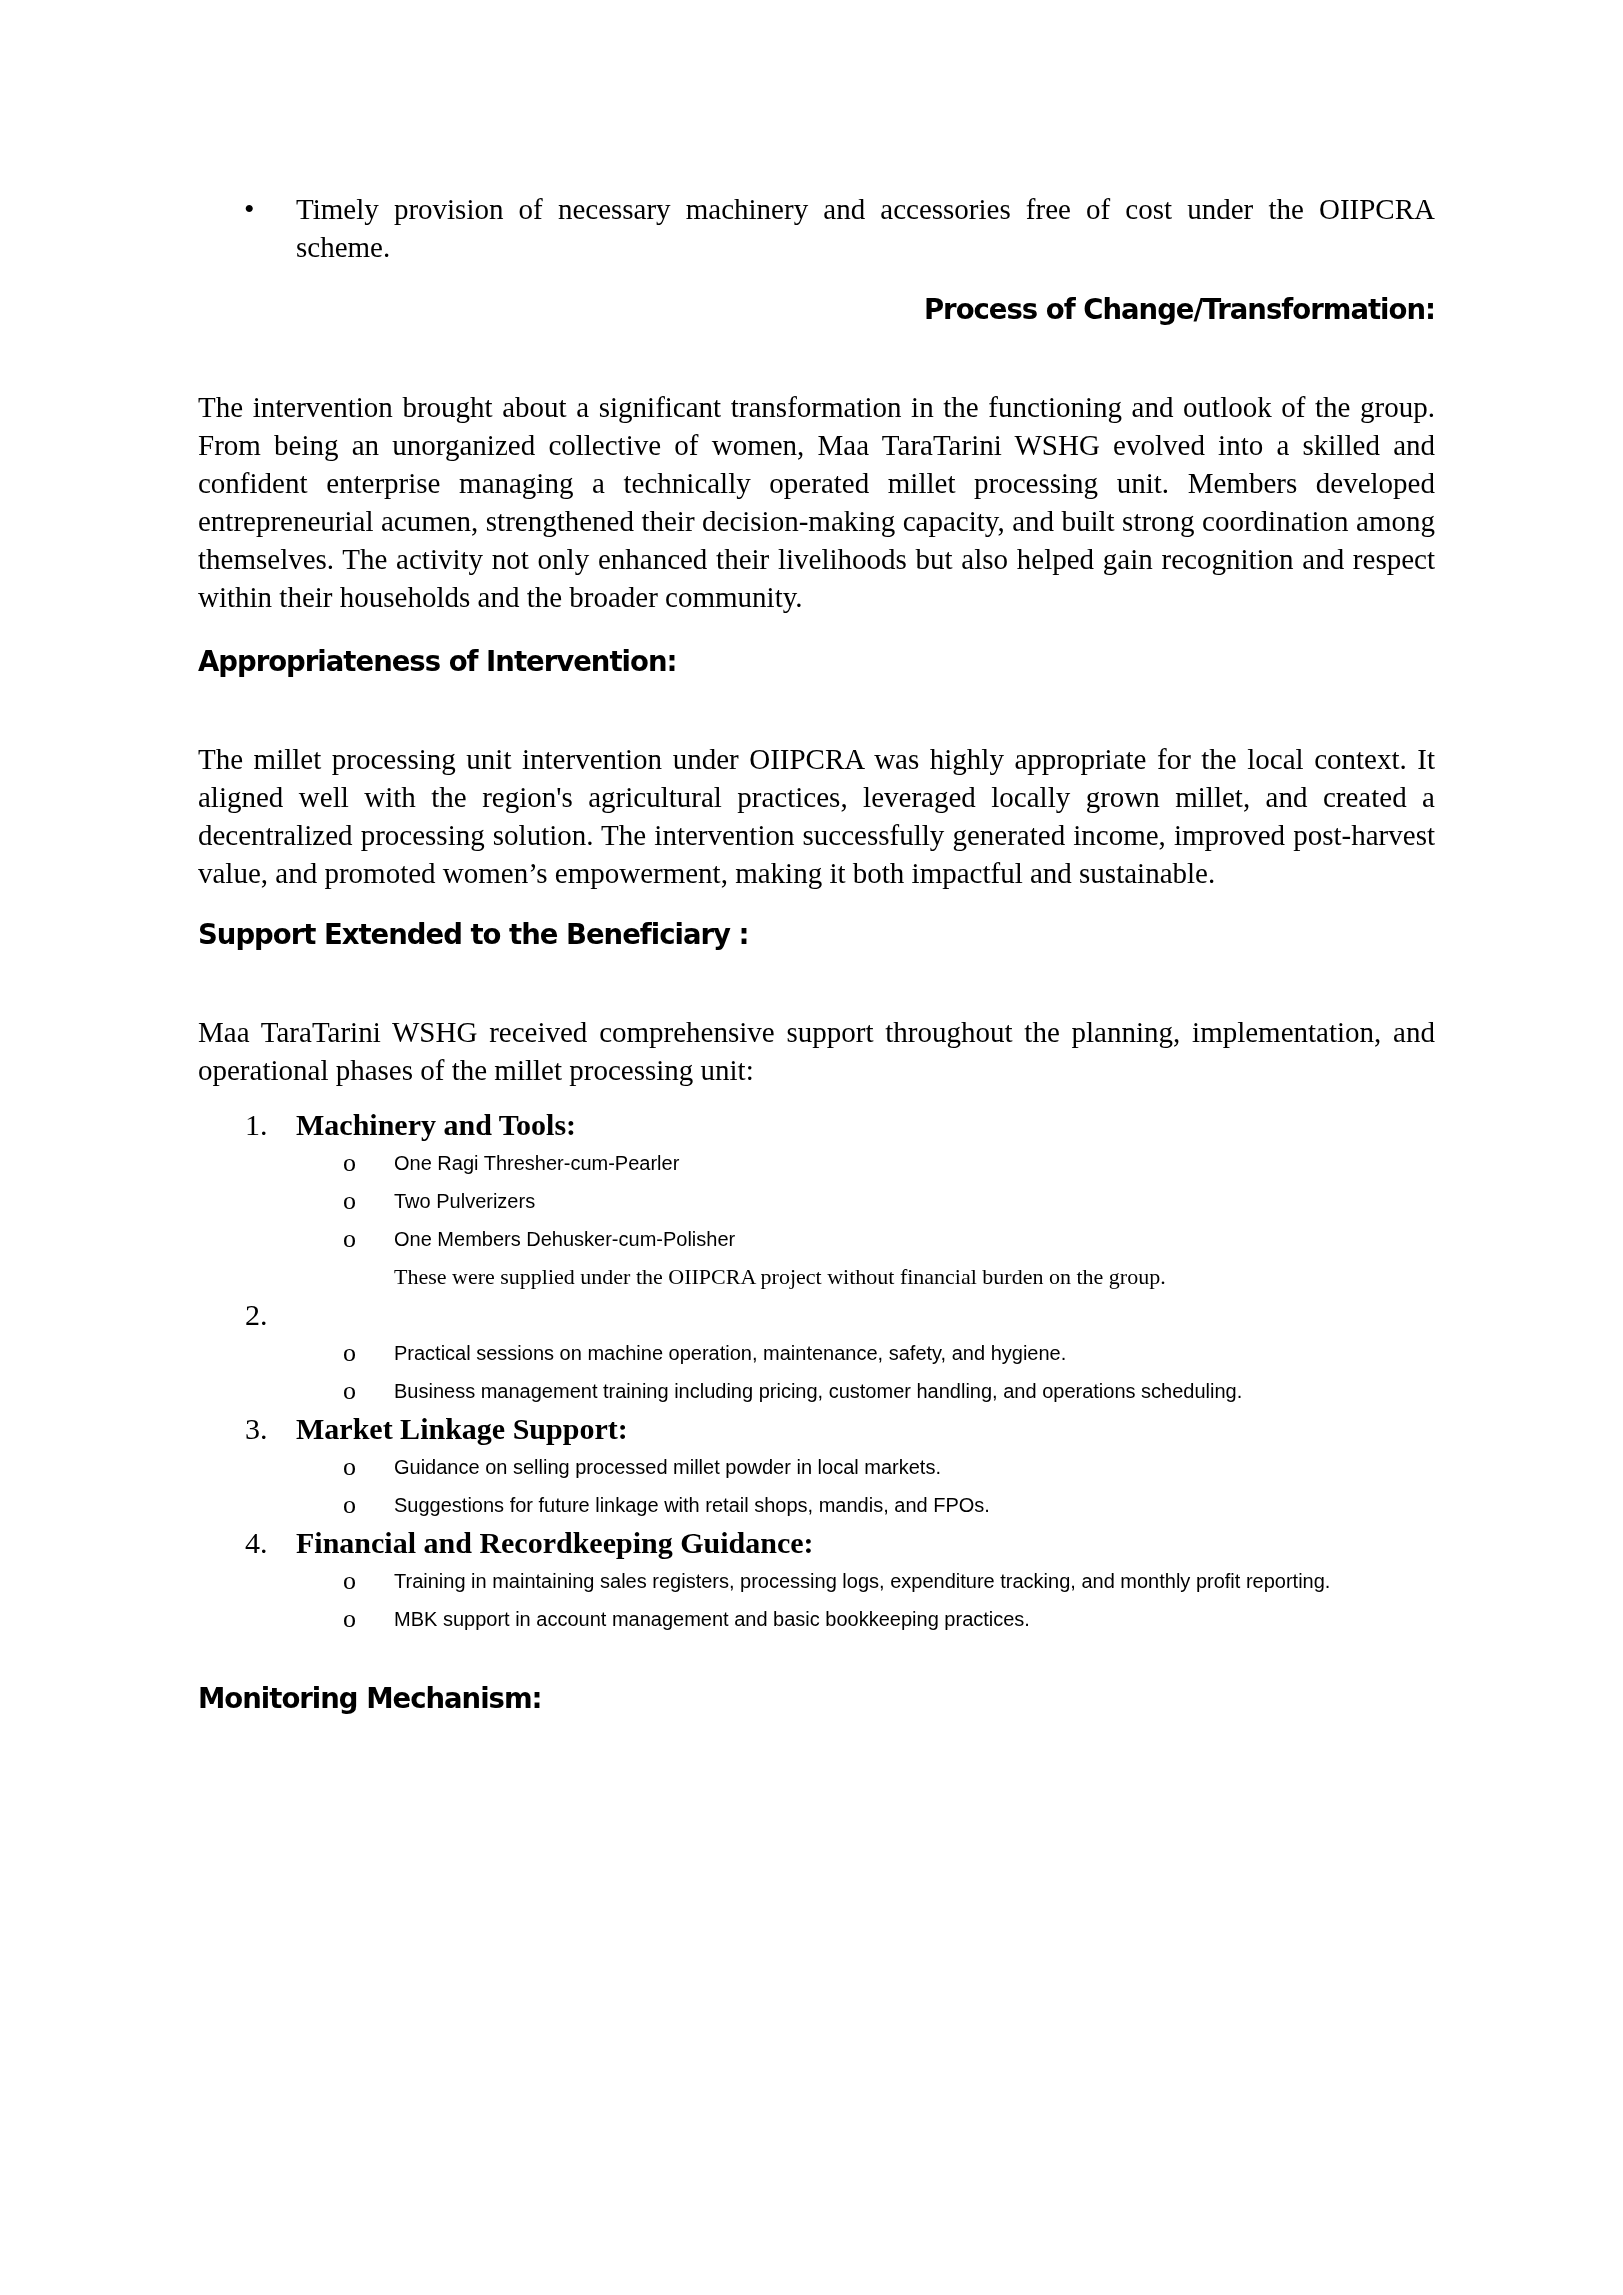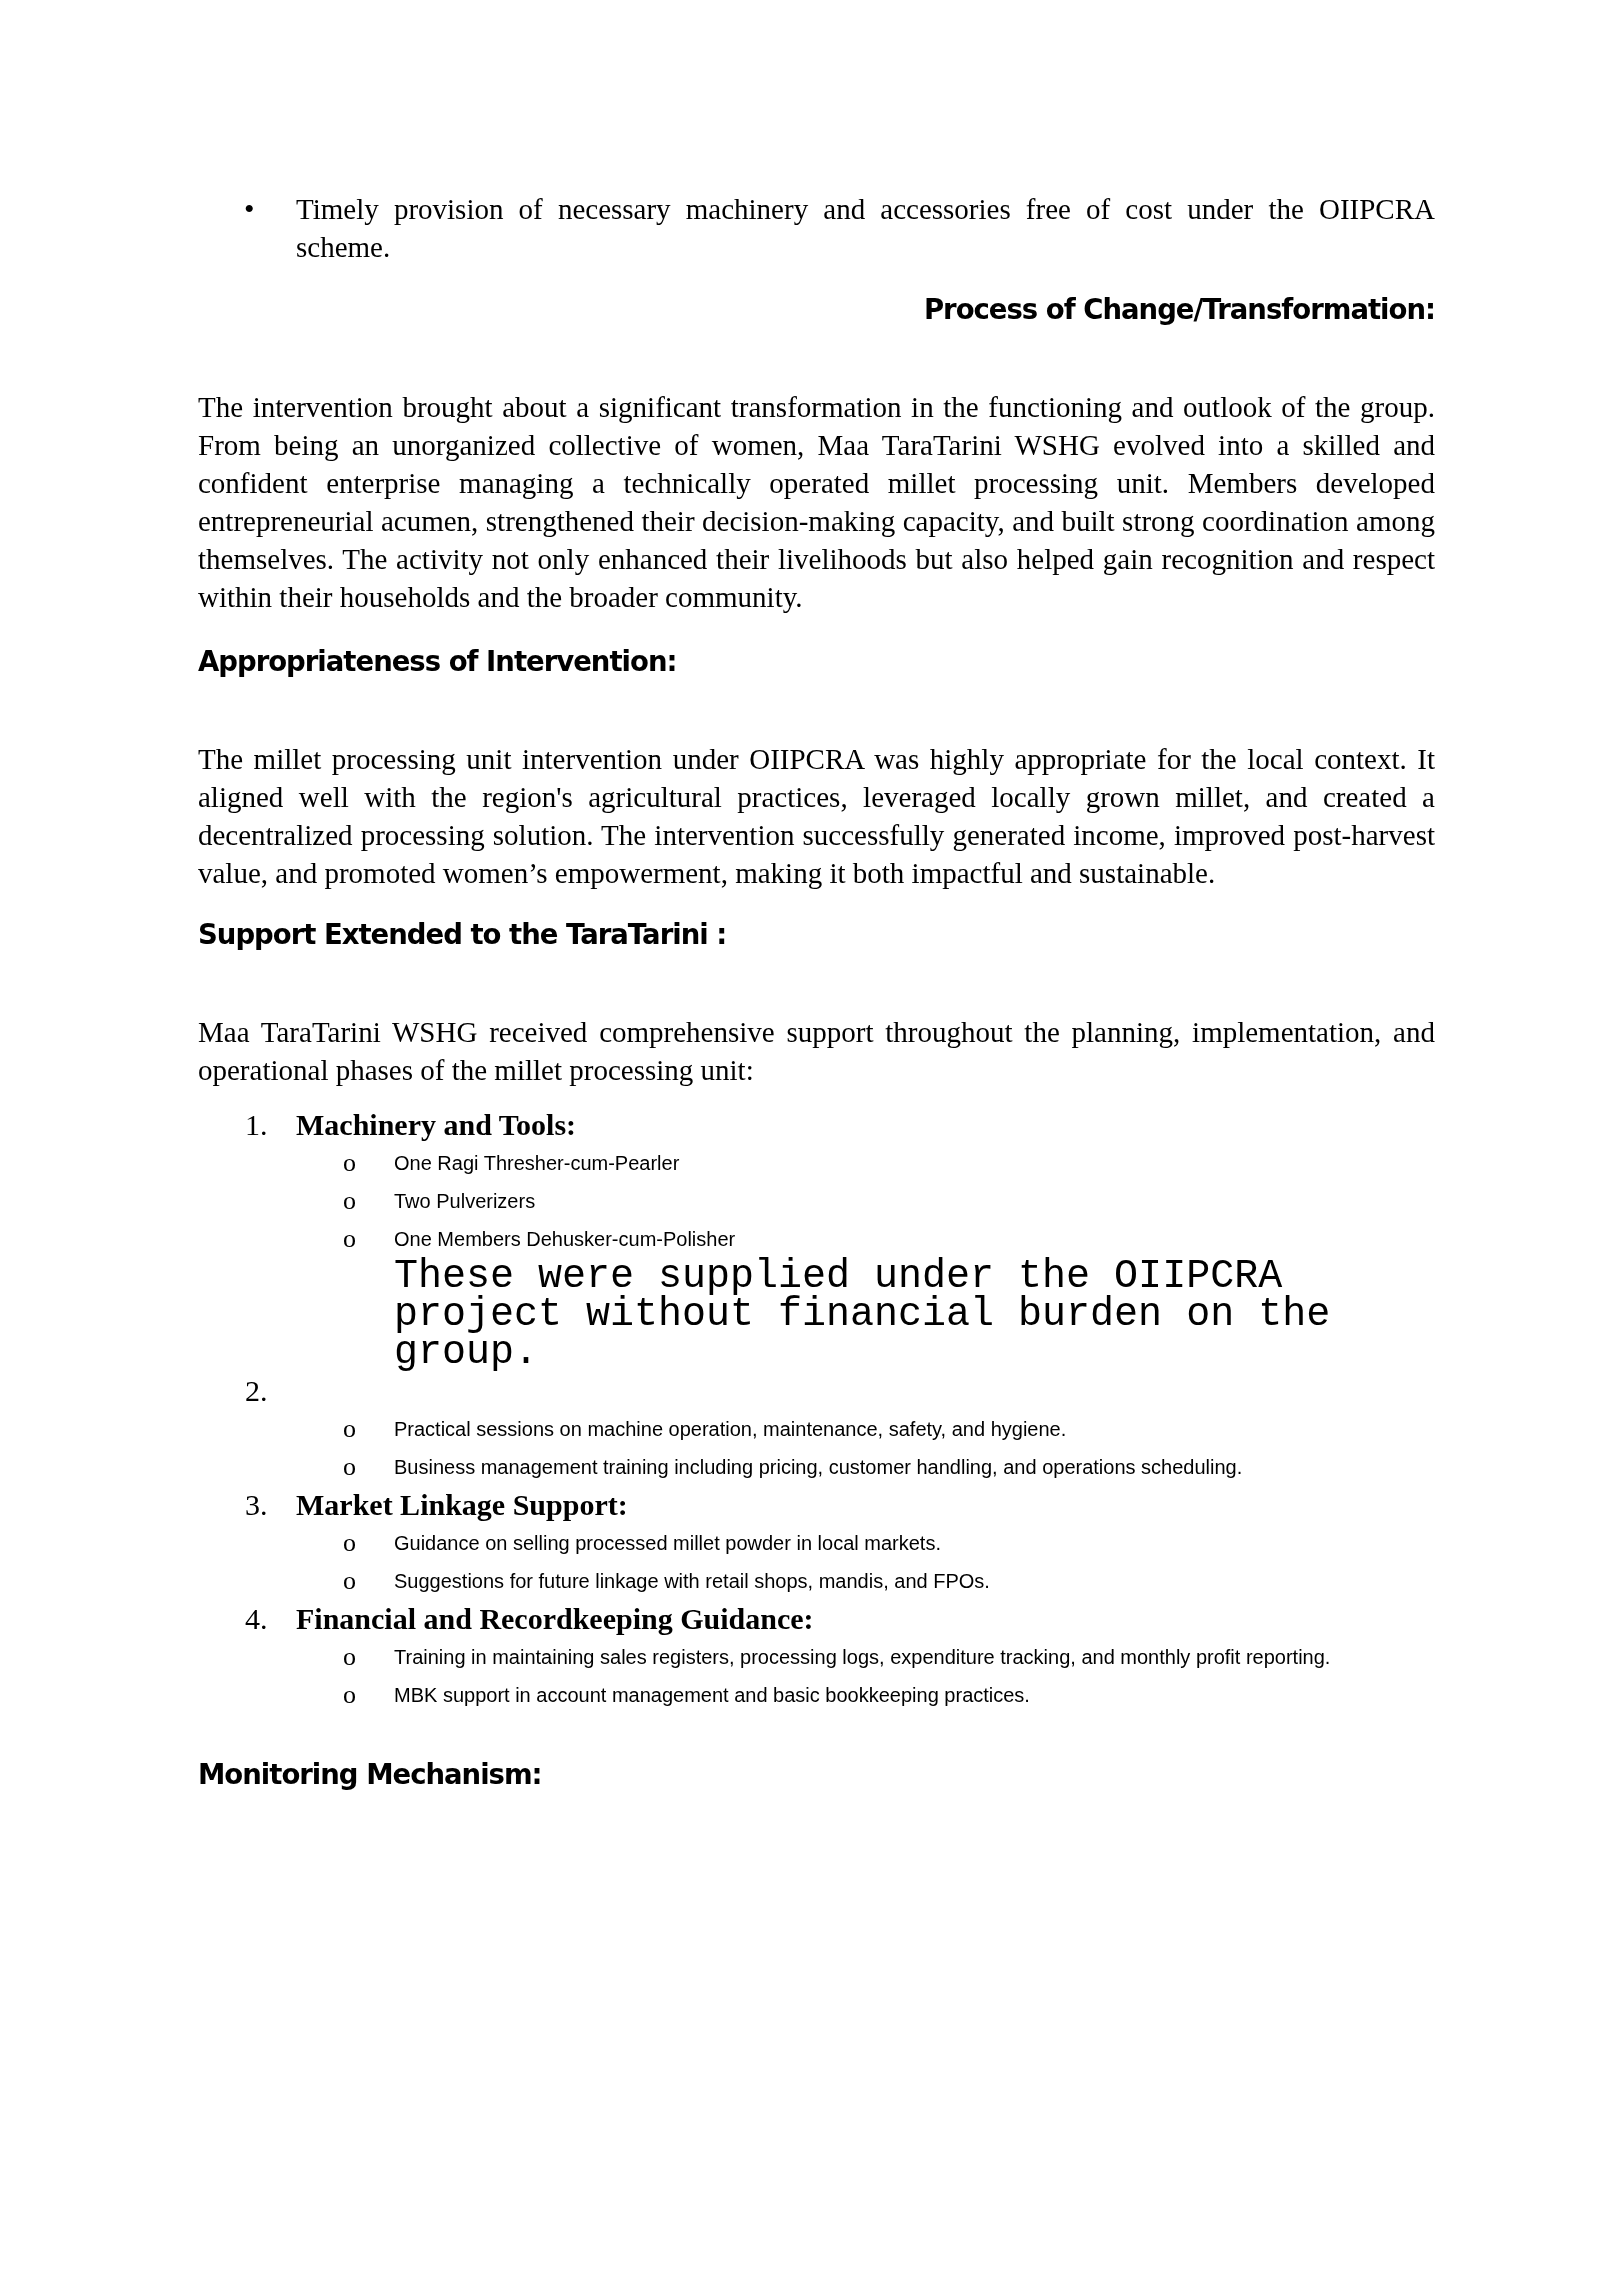--- a/index.html
+++ b/index.html
@@ -24,39 +24,39 @@
   .bullet-mark { width: 98px; padding-left: 46px; box-sizing: border-box; font-family: "Liberation Serif", serif; font-size: 30px; line-height: 38px; }
   .bullet-text { flex: 1; }
   ol.main-list { list-style: none; margin: 0; padding: 0; }
   .num-row { display: flex; align-items: flex-start; }
   .num { width: 98px; padding-left: 47px; box-sizing: border-box; font-family: "Liberation Serif", serif; font-size: 30px; line-height: 38px; }
   .num-title { font-family: "Liberation Serif", serif; font-weight: bold; font-size: 30px; line-height: 38px; }
   ul.sub-list { list-style: none; margin: 0; padding: 0; }
   .sub-row { display: flex; align-items: flex-start; }
   .sub-mark { width: 196px; padding-left: 145px; box-sizing: border-box; font-family: "Liberation Serif", serif; font-size: 26px; line-height: 38px; }
   .sub-text { flex: 1; font-family: Liberation Sans, sans-serif; font-size: 20px; line-height: 38px; padding-right: 26px; }
-  .sub-note { padding-left: 196px; font-family: Liberation Mono, monospace; font-size: 40px; line-height: 38px; padding-right: 26px; }
+  .sub-note { padding-left: 196px; font-family: Liberation Serif, serif; font-size: 22px; line-height: 38px; padding-right: 26px; }
 </style>
 </head>
 <body>
 
 <div class="page">
 
   <div class="bullet-row">
     <span class="bullet-mark">•</span>
     <p class="body-text bullet-text">Timely provision of necessary machinery and accessories free of cost under the OIIPCRA scheme.</p>
   </div>
 
   <h2 class="heading" style="margin-top:23.6px;text-align:right;">Process of Change/Transformation:</h2>
   <p class="body-text" style="margin-top:60px;">The intervention brought about a significant transformation in the functioning and outlook of the group. From being an unorganized collective of women, Maa TaraTarini WSHG evolved into a skilled and confident enterprise managing a technically operated millet processing unit. Members developed entrepreneurial acumen, strengthened their decision-making capacity, and built strong coordination among themselves. The activity not only enhanced their livelihoods but also helped gain recognition and respect within their households and the broader community.</p>
 
   <h2 class="heading" style="margin-top:26px;">Appropriateness of Intervention:</h2>
   <p class="body-text" style="margin-top:60px;">The millet processing unit intervention under OIIPCRA was highly appropriate for the local context. It aligned well with the region's agricultural practices, leveraged locally grown millet, and created a decentralized processing solution. The intervention successfully generated income, improved post-harvest value, and promoted women’s empowerment, making it both impactful and sustainable.</p>
 
-  <h2 class="heading" style="margin-top:23.6px;">Support Extended to the TaraTarini :</h2>
+  <h2 class="heading" style="margin-top:23.6px;">Support Extended to the Beneficiary :</h2>
   <p class="body-text" style="margin-top:60px;">Maa TaraTarini WSHG received comprehensive support throughout the planning, implementation, and operational phases of the millet processing unit:</p>
 
   <ol class="main-list" style="margin-top:17px;">
     <li>
       <div class="num-row">
         <span class="num">1.</span>
         <span class="num-title">Machinery and Tools:</span>
       </div>
       <ul class="sub-list">
         <li class="sub-row">

